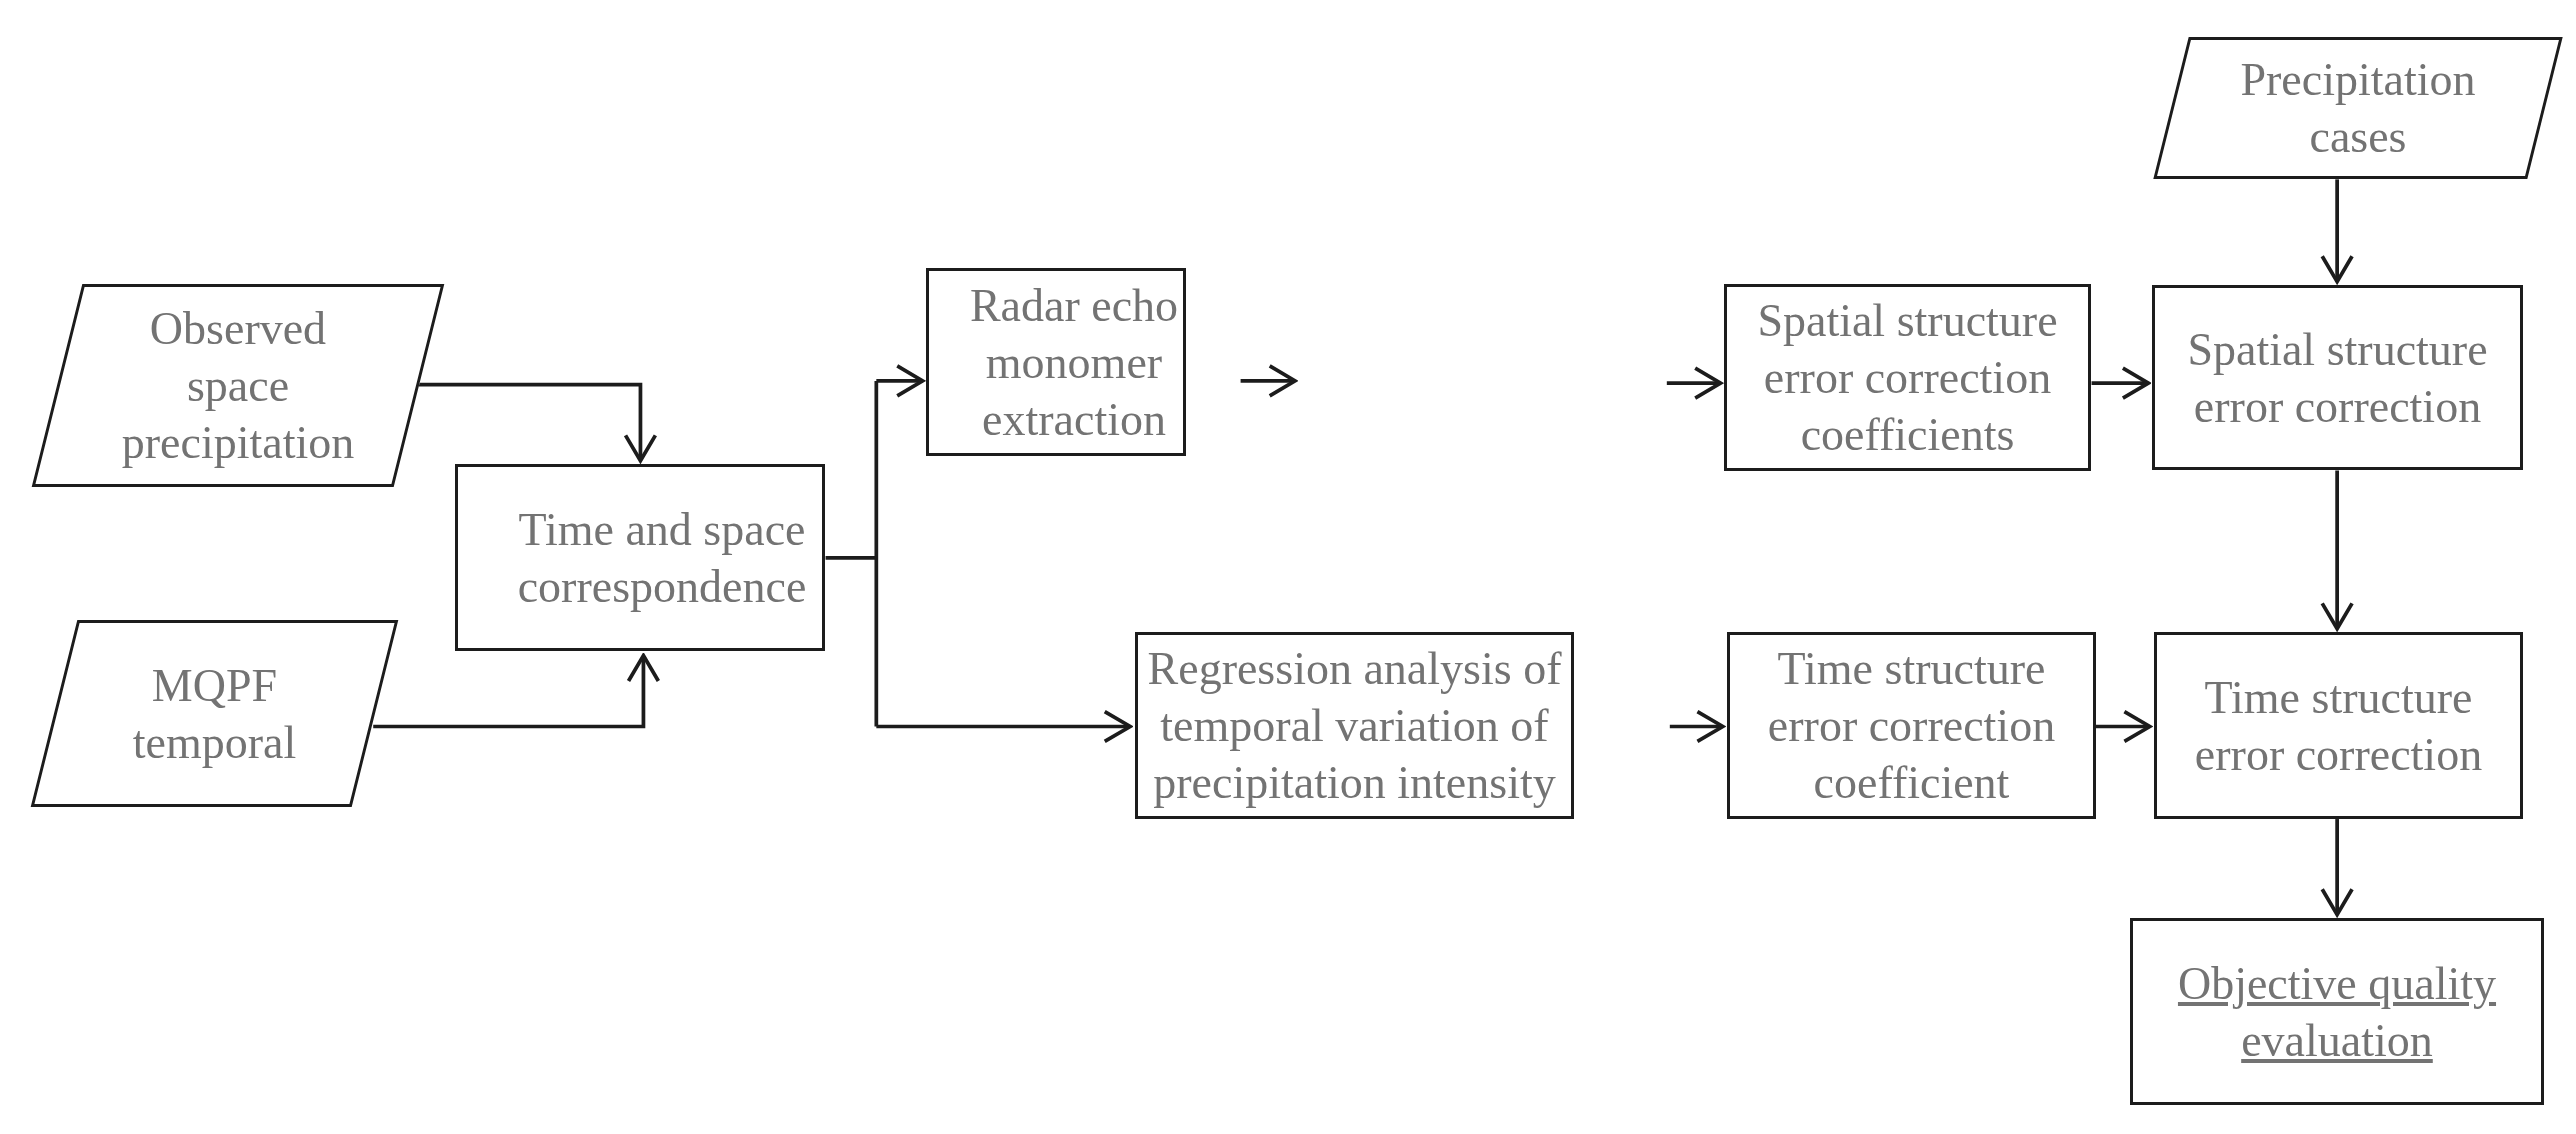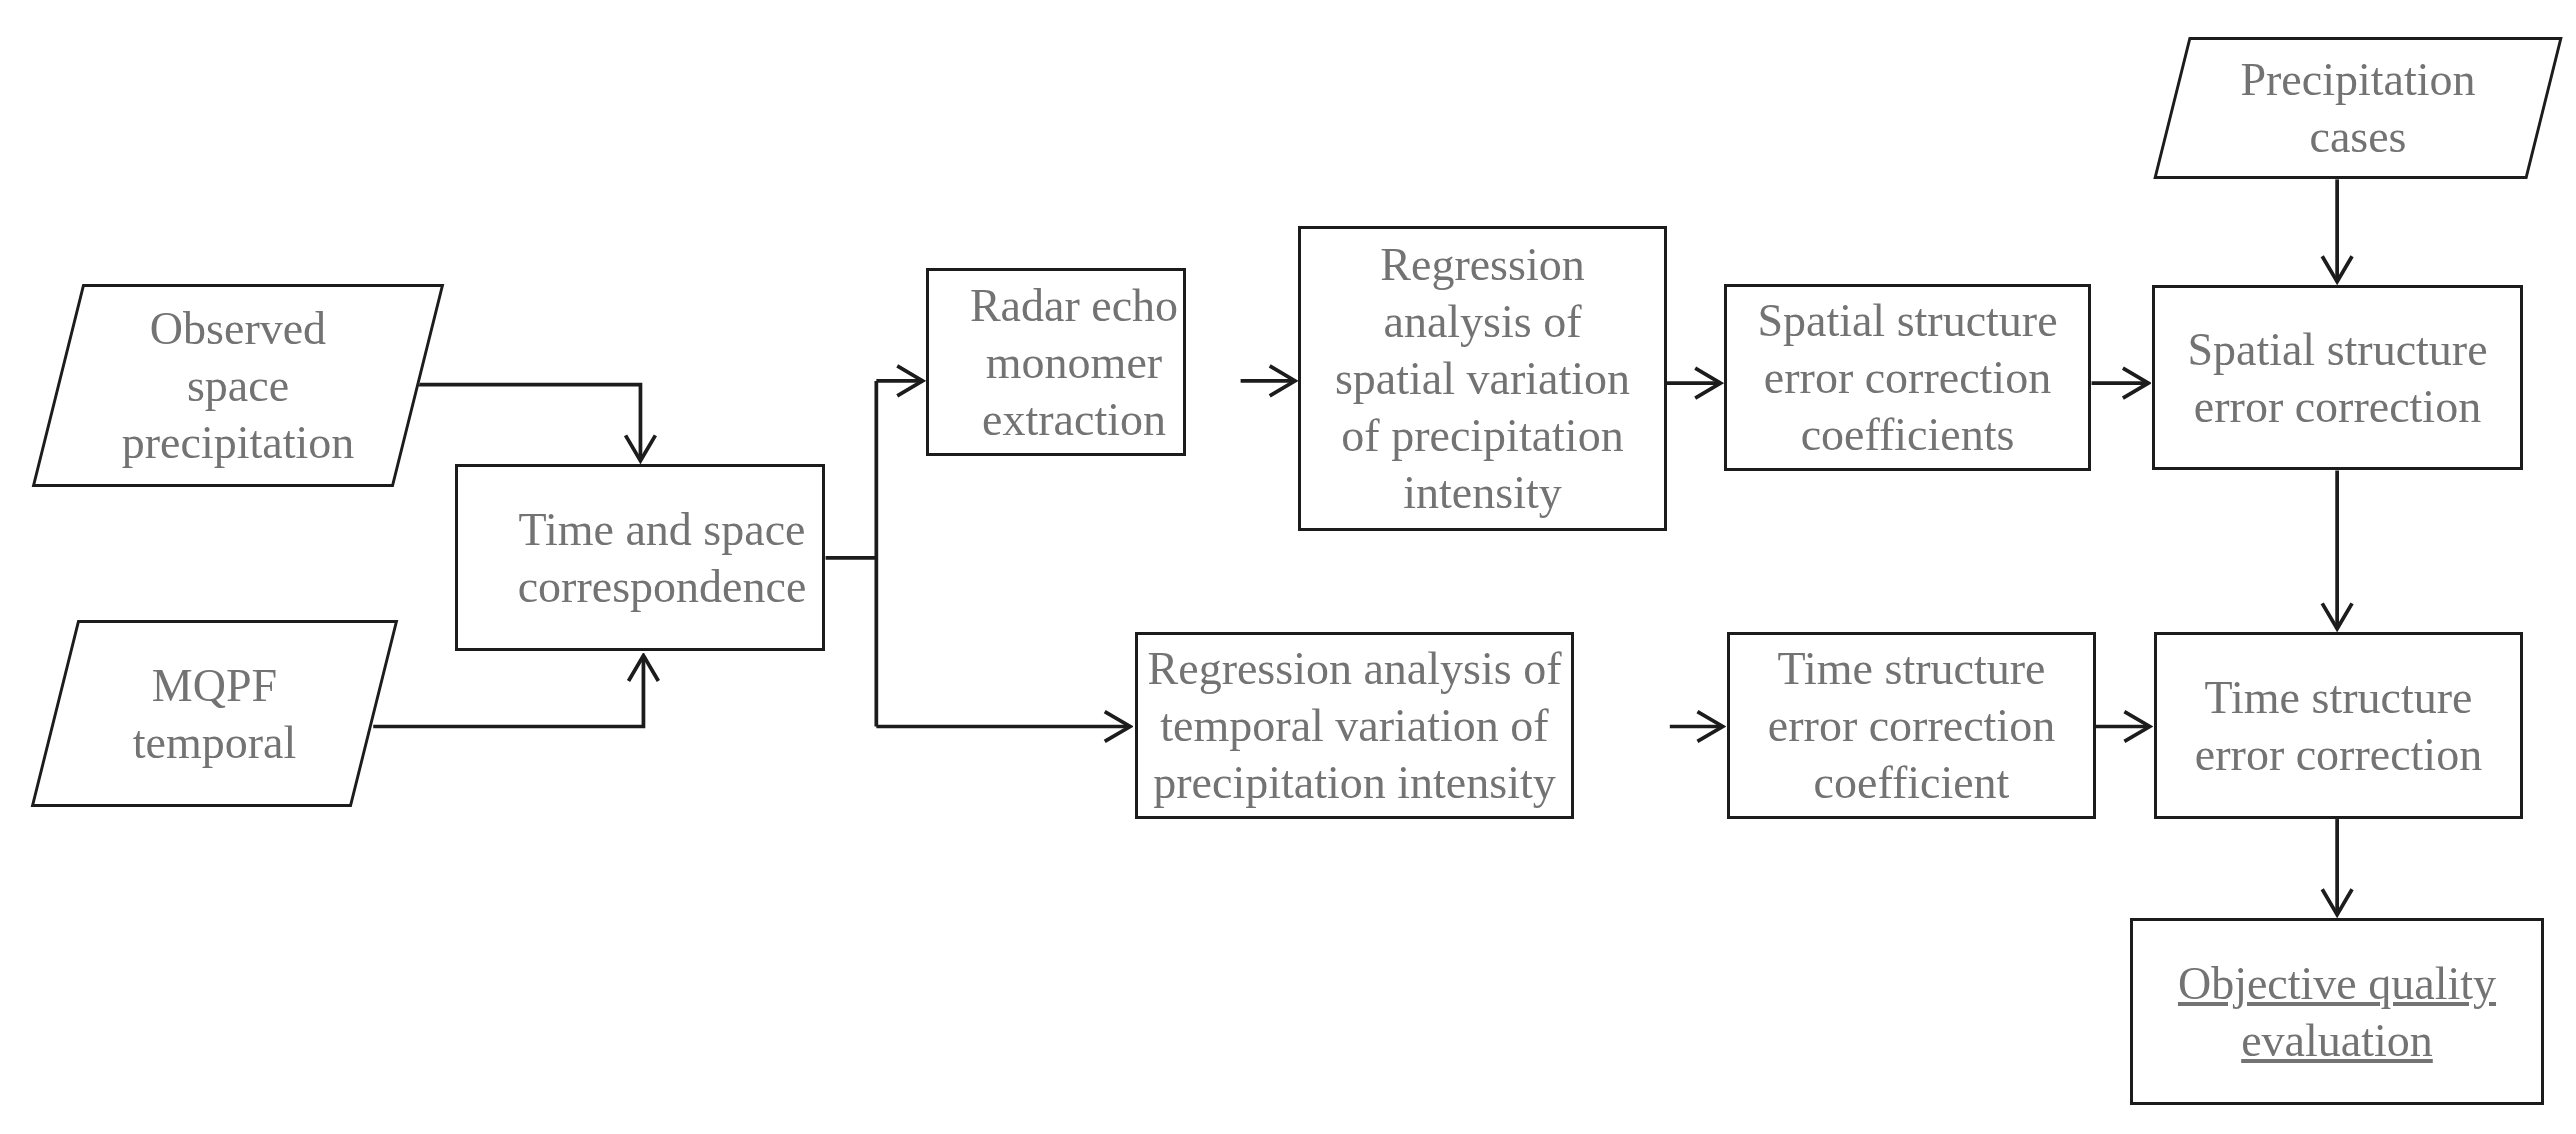--- a/index.html
+++ b/index.html
@@ -98,27 +98,20 @@
     <div class="lbl">Time and space
 correspondence</div>
   </div>
 
   <div class="node rect" style="left:926px; top:268px; width:260px; height:188px;padding-left:36px;">
     <div class="lbl">Radar echo
 monomer
 extraction</div>
   </div>
 
-  <div class="node rect" style="left:1298px; top:226px; width:369px; height:305px;">
-    <div class="lbl">Regression
-analysis of
-spatial variation
-of precipitation
-intensity</div>
-  </div>
 
   <div class="node rect" style="left:1724px; top:284px; width:367px; height:187px;">
     <div class="lbl">Spatial structure
 error correction
 coefficients</div>
   </div>
 
   <div class="node pgram" style="left:2171px; top:37px; width:374px; height:142px;">
     <div class="shape"></div>
     <div class="lbl">Precipitation

